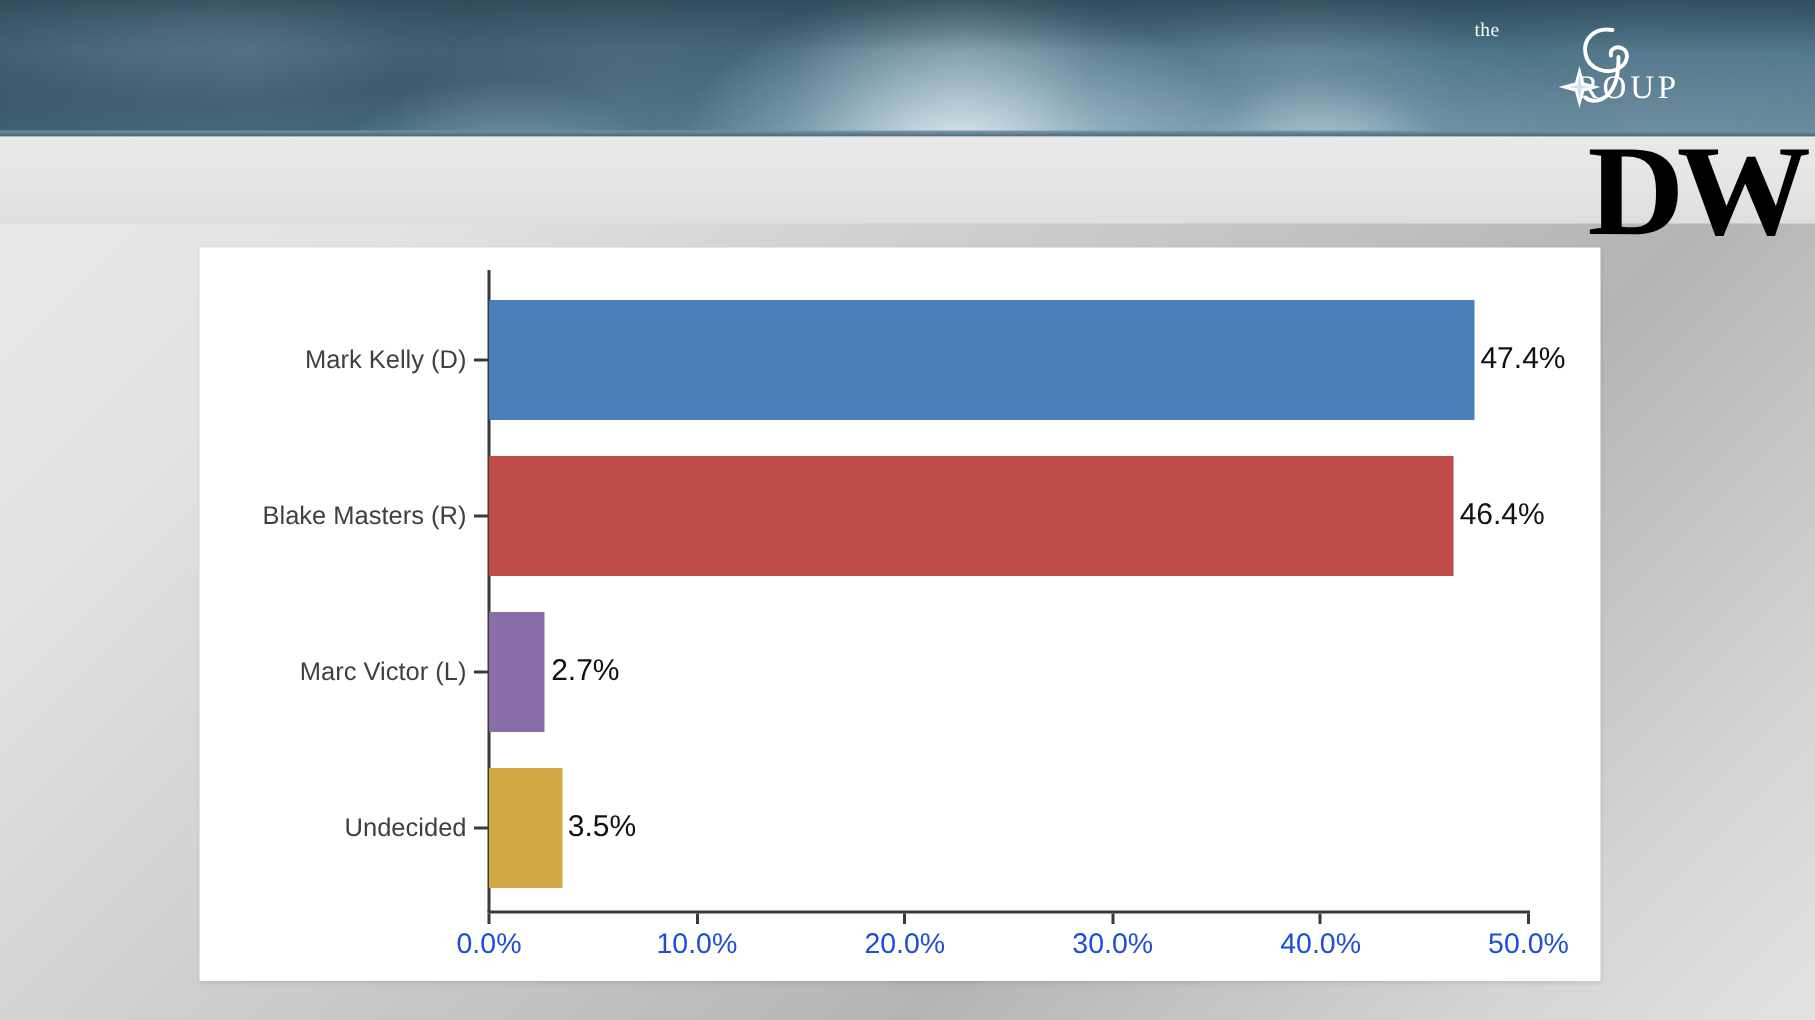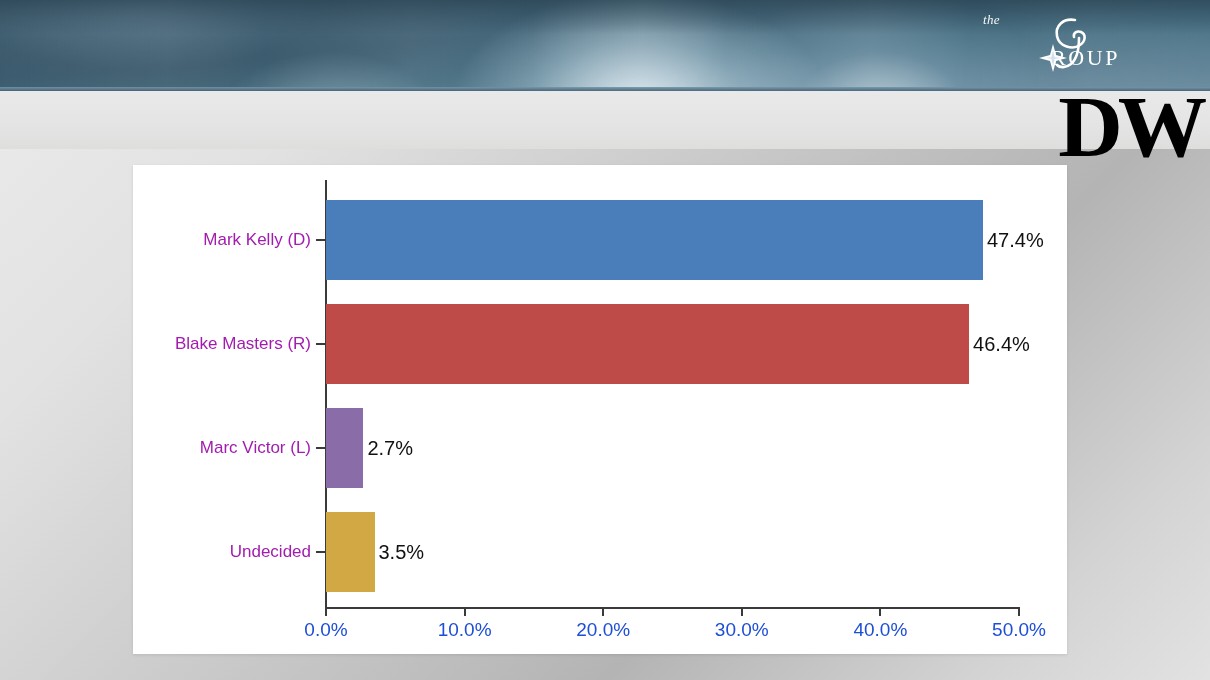--- a/index.html
+++ b/index.html
@@ -76,21 +76,20 @@
     right: 44px;
     top: 12px;
     width: 215px;
     height: 66px;
     color: #ffffff;
   }
   #trafalgar-logo .tg-the {
     position: absolute;
     left: 32px; top: 0px;
     font-family: "Liberation Serif", serif;
-    font-style: italic;
     font-size: 13px;
     letter-spacing: 0.3px;
     opacity: 0.95;
   }
   #trafalgar-logo .tg-trafalgar {
     position: absolute;
     left: 12px; top: 12px;
     font-family: "Liberation Serif", serif;
     font-size: 22px;
     letter-spacing: 2.6px;
@@ -203,21 +202,21 @@
     position: absolute;
     left: 183px;
     width: 10px;
     height: 2px;
     background: #3a3a3a;
   }
   .cat-label {
     position: absolute;
     right: 756px; 
     font-size: 17px;
-    color: #a21caf;
+    color: #404040;
     white-space: nowrap;
     transform: translateY(-50%);
   }
 
   .bar {
     position: absolute;
     left: 193px;
   }
   .bar-value {
     position: absolute;

